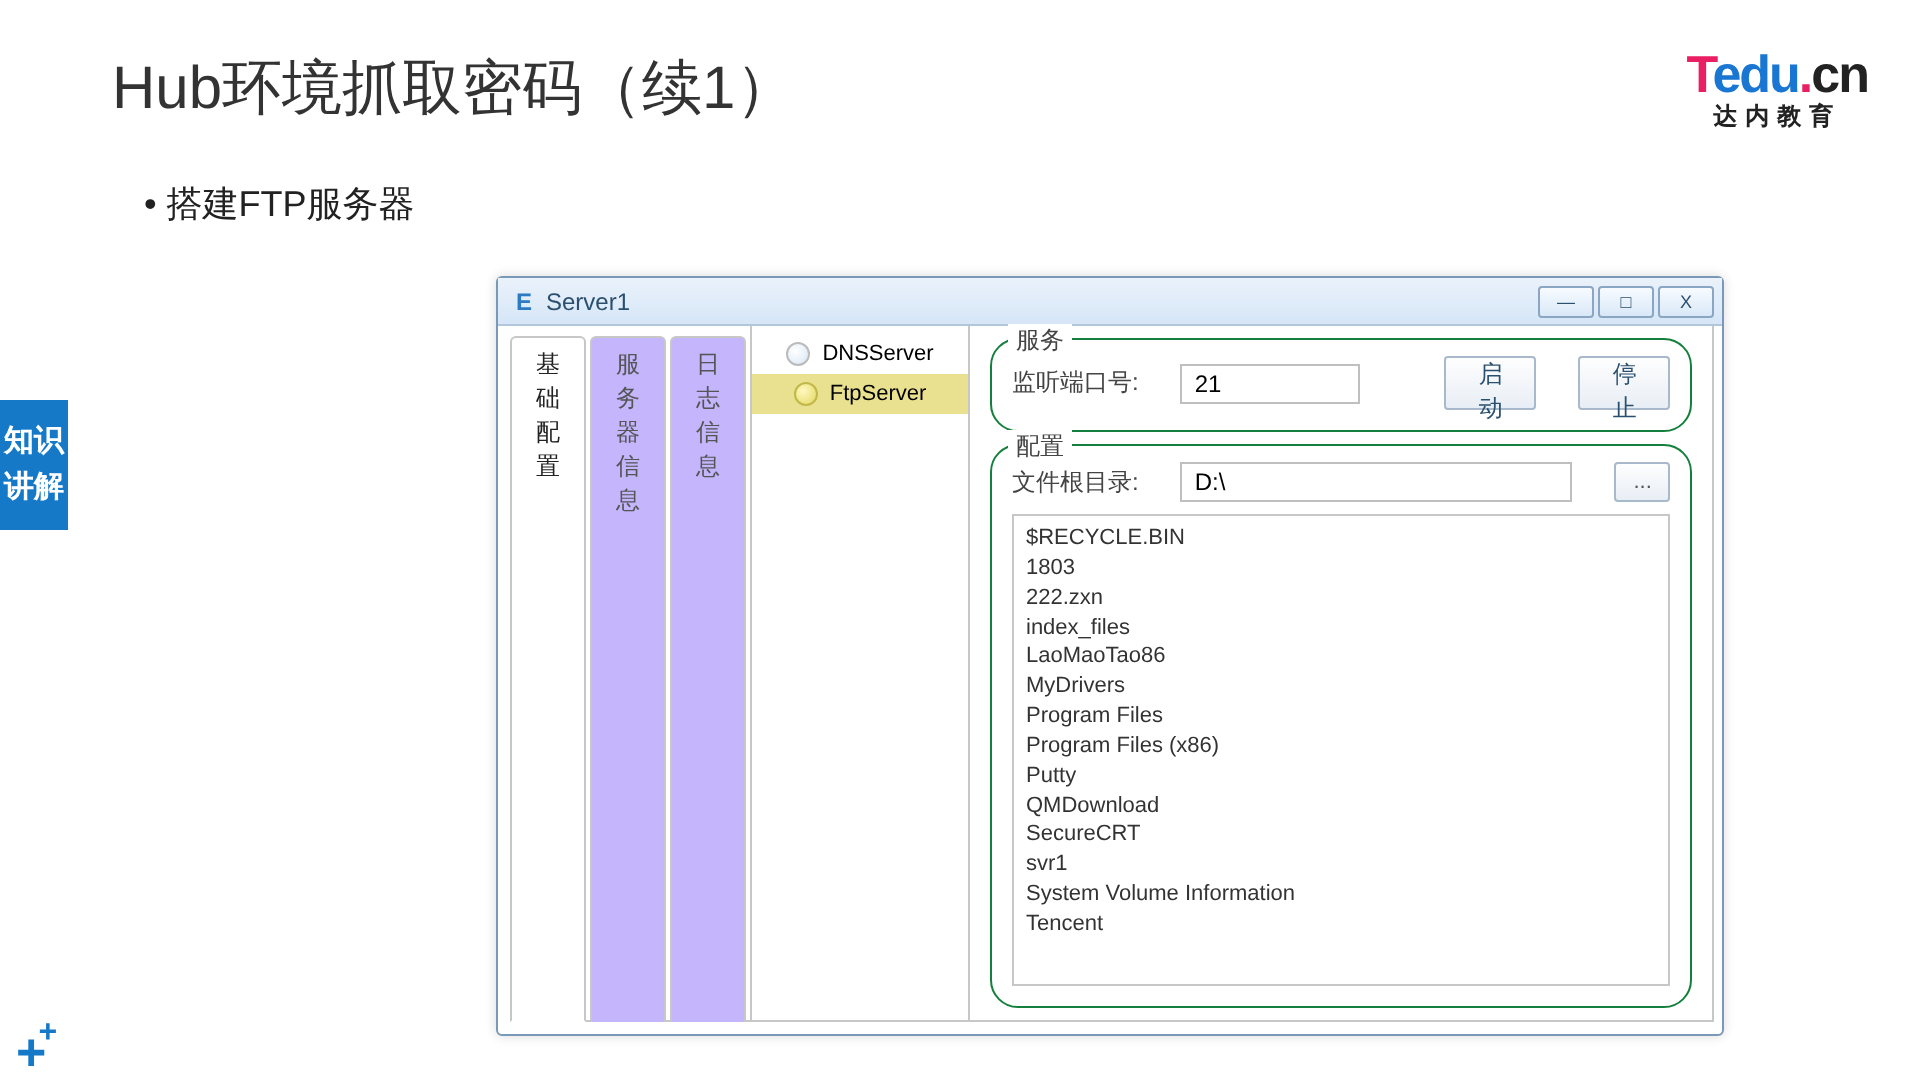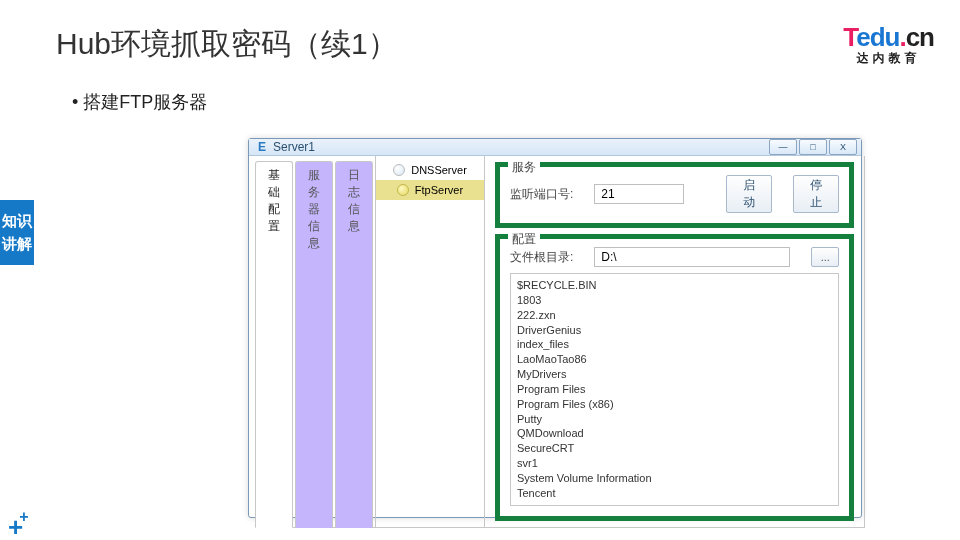--- a/index.html
+++ b/index.html
@@ -157,22 +157,22 @@
     border-top: none;
     border-left: none;
     padding: 6px 10px;
     font-size: 12px;
     color: #444;
     display: flex;
     flex-direction: column;
     gap: 6px;
   }
   .group {
-    border: 5px solid #15803d;
-    border-radius: 0;
+    border: 1px solid #15803d;
+    border-radius: 14px;
     padding: 8px 10px 10px 10px;
     position: relative;
   }
   .group-label {
     position: absolute;
     top: -8px; left: 8px;
     background: #fff;
     padding: 0 4px;
     font-size: 12px;
     color: #444;
@@ -180,21 +180,21 @@
   .form-row { display: flex; align-items: center; gap: 21px; }
   .fld-label { font-size: 12px; color: #444; white-space: nowrap; }
   input.text {
     height: 20px;
     border: 1px solid #bfbfbf;
     padding: 0 6px;
     font-size: 12px;
     background: #fff;
   }
   .btn {
-    height: 38px;
+    height: 27px;
     border: 1px solid #a8b9cb;
     background: linear-gradient(#fefefe,#e8eef5);
     border-radius: 2px;
     font-size: 12px;
     color: #2b506f;
     padding: 0 16px;
     cursor: pointer;
   }
   .browse-btn {
     width: 28px; height: 20px;
@@ -287,21 +287,20 @@
           <div class="group-label">配置</div>
           <div class="form-row">
             <span class="fld-label">文件根目录:</span>
             <input class="text" style="flex: 1 1 0%;" value="D:\">
             <button class="browse-btn">...</button>
           </div>
           <div class="listbox">
             <div>$RECYCLE.BIN</div>
             <div>1803</div>
             <div>222.zxn</div>
-            <div>DriverGenius</div>
             <div>index_files</div>
             <div>LaoMaoTao86</div>
             <div>MyDrivers</div>
             <div>Program Files</div>
             <div>Program Files (x86)</div>
             <div>Putty</div>
             <div>QMDownload</div>
             <div>SecureCRT</div>
             <div>svr1</div>
             <div>System Volume Information</div>

